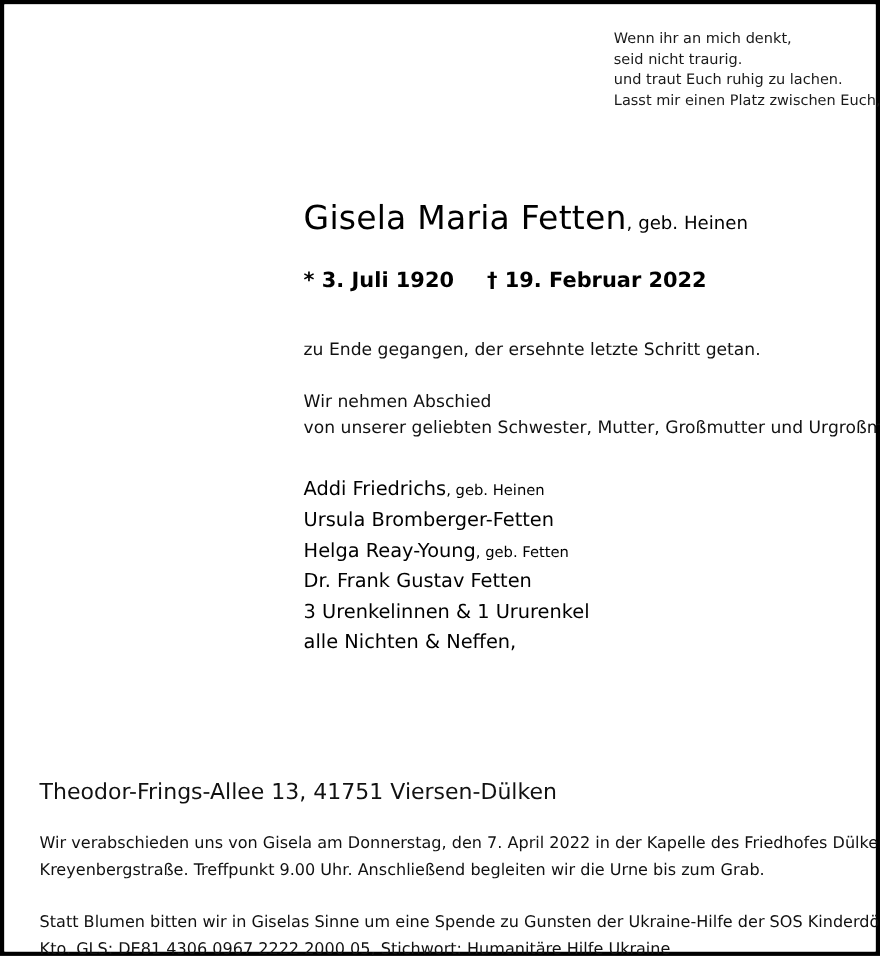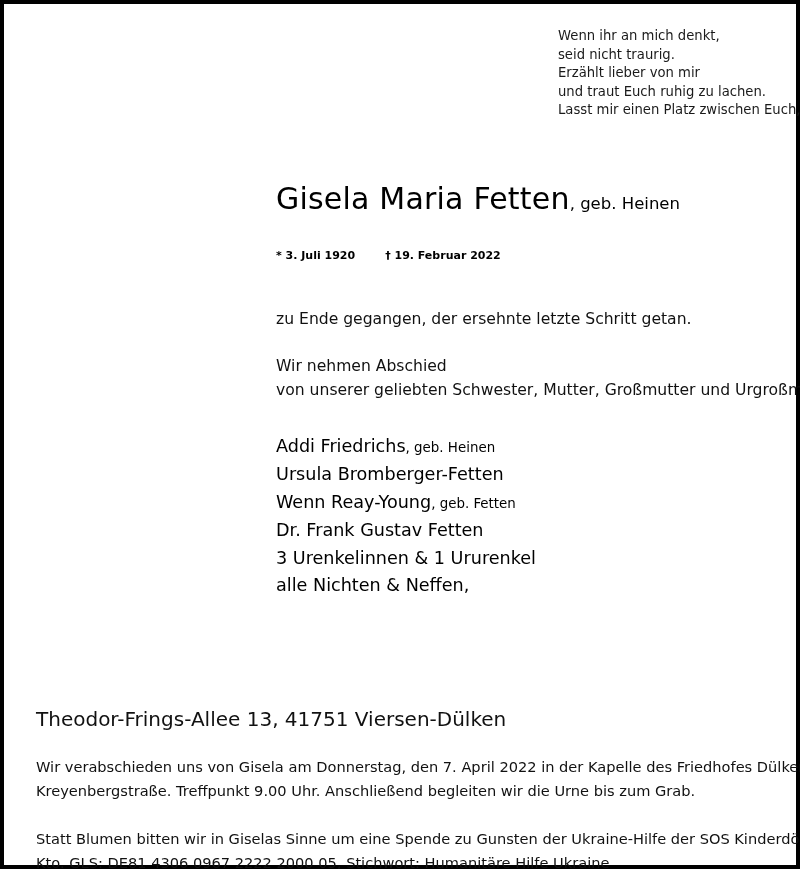--- a/index.html
+++ b/index.html
@@ -65,21 +65,21 @@
     white-space: nowrap;
     margin: 0;
   }
   .nee {
     font-size: 16.5px;
     letter-spacing: 0;
   }
 
   .dates {
     margin-top: 24px;
-    font-size: 11px;
+    font-size: 19px;
     line-height: 22px;
     font-weight: 600;
     color: #000000;
     white-space: nowrap;
   }
   .dates .date-birth { margin-right: 30px; }
 
   .para {
     font-size: 15.6px;
     line-height: 24.5px;
@@ -134,21 +134,20 @@
 </style>
 </head>
 <body>
 
 <div class="notice-frame">
   <div class="notice-inner">
 
     <div class="poem">
       <span class="poem-line">Wenn ihr an mich denkt,</span>
       <span class="poem-line">seid nicht traurig.</span>
-      <span class="poem-line">Erzählt lieber von mir</span>
       <span class="poem-line">und traut Euch ruhig zu lachen.</span>
       <span class="poem-line">Lasst mir einen Platz zwischen Euch,</span>
     </div>
 
     <div class="center-block">
 
       <div class="deceased-name"><span>Gisela Maria Fetten</span><span class="nee">, geb. Heinen</span></div>
 
       <div class="dates"><span class="date-birth">* 3. Juli 1920</span><span class="date-death">† 19. Februar 2022</span></div>
 
@@ -157,21 +156,21 @@
       </div>
 
       <div class="para para-2">
         <span class="l">Wir nehmen Abschied</span>
         <span class="l">von unserer geliebten Schwester, Mutter, Großmutter und Urgroßmutter.</span>
       </div>
 
       <div class="survivors">
         <span class="s-line"><span>Addi Friedrichs</span><span class="nee-small">, geb. Heinen</span></span>
         <span class="s-line"><span>Ursula Bromberger-Fetten</span><span class="nee-small"></span></span>
-        <span class="s-line"><span>Wenn Reay-Young</span><span class="nee-small">, geb. Fetten</span></span>
+        <span class="s-line"><span>Helga Reay-Young</span><span class="nee-small">, geb. Fetten</span></span>
         <span class="s-line"><span>Dr. Frank Gustav Fetten</span><span class="nee-small"></span></span>
 
         <span class="s-line">3 Urenkelinnen &amp; 1 Ururenkel</span>
         <span class="s-line">alle Nichten &amp; Neffen,</span>
 
       </div>
 
     </div>
 
     <div class="footer">

